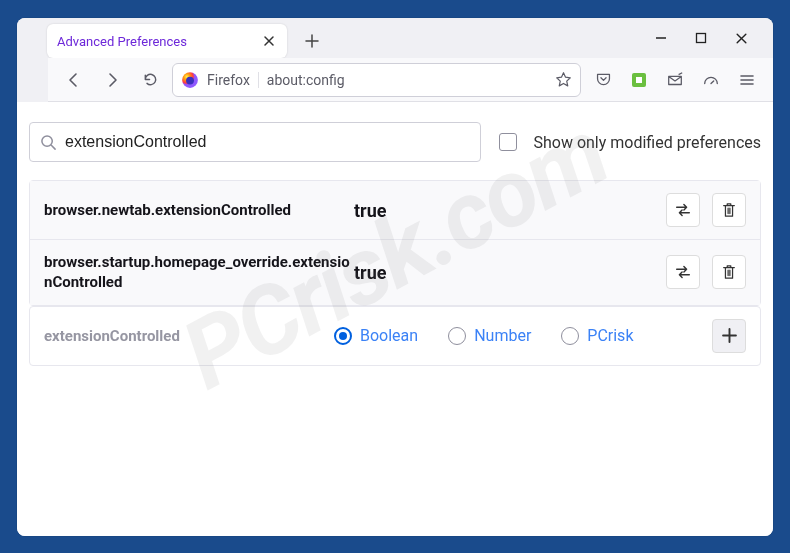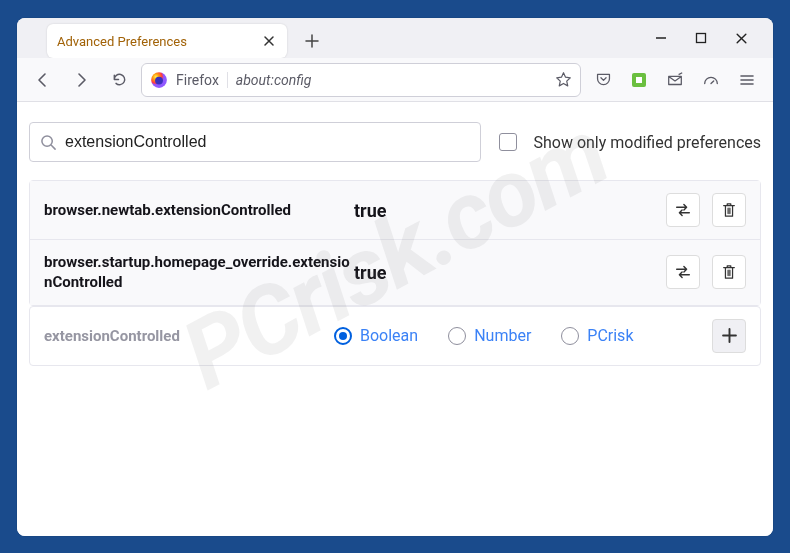--- a/index.html
+++ b/index.html
@@ -37,56 +37,57 @@
     align-items: center;
     background: #fff;
     border-radius: 6px;
     height: 34px;
     padding: 0 10px;
     width: 240px;
     margin-top: 6px;
     box-shadow: 0 0 2px rgba(0,0,0,0.15);
     justify-content: space-between;
   }
-  .tab-label { font-size: 13px; color: #a16207; }
+  .tab-label { font-size: 13px; color: #6d28d9; }
   .tab-close { width: 16px; height: 16px; display:flex; align-items:center; justify-content:center; color:#333; }
   .newtab-btn {
     width: 30px; height: 30px; display:flex; align-items:center; justify-content:center; color:#444; margin-left: 10px; margin-top:6px;
   }
   .window-controls {
     margin-left: auto; display:flex; gap: 24px; padding-right: 24px; align-items:center; height:100%;
   }
   .win-ctrl { width: 16px; height: 16px; display:flex; align-items:center; justify-content:center; color:#222; }
   
   .toolbar {
     display: flex;
     align-items: center;
     height: 44px;
     background: #f9f9fb;
     padding: 0 10px;
     border-bottom: 1px solid #e0e0e6;
     gap: 6px;
+    margin-left: 31px;
   }
   .tb-btn {
     width: 32px; height: 32px; border-radius: 6px; display:flex; align-items:center; justify-content:center; color:#5b5b66;
   }
   .urlbar {
     flex: 1;
     display: flex;
     align-items: center;
     background: #fff;
     border: 1px solid #cfcfd8;
     border-radius: 6px;
     height: 34px;
     padding: 0 8px;
     gap: 8px;
   }
   .ff-logo { width: 18px; height:18px; }
   .url-identity { color: #5b5b66; font-size: 14px; padding-right:8px; border-right: 1px solid #e0e0e6; }
-  .url-text { color: #5b5b66; font-size: 14px; flex:1;font-style:italic; }
+  .url-text { color: #5b5b66; font-size: 14px; flex:1; }
   .url-star { color: #5b5b66; }
   .tb-right { display:flex; gap:4px; align-items:center; }
   
   .content {
     flex:1;
     background: #fff;
     padding: 20px 12px;
     overflow: auto;
   }
   .search-row {

